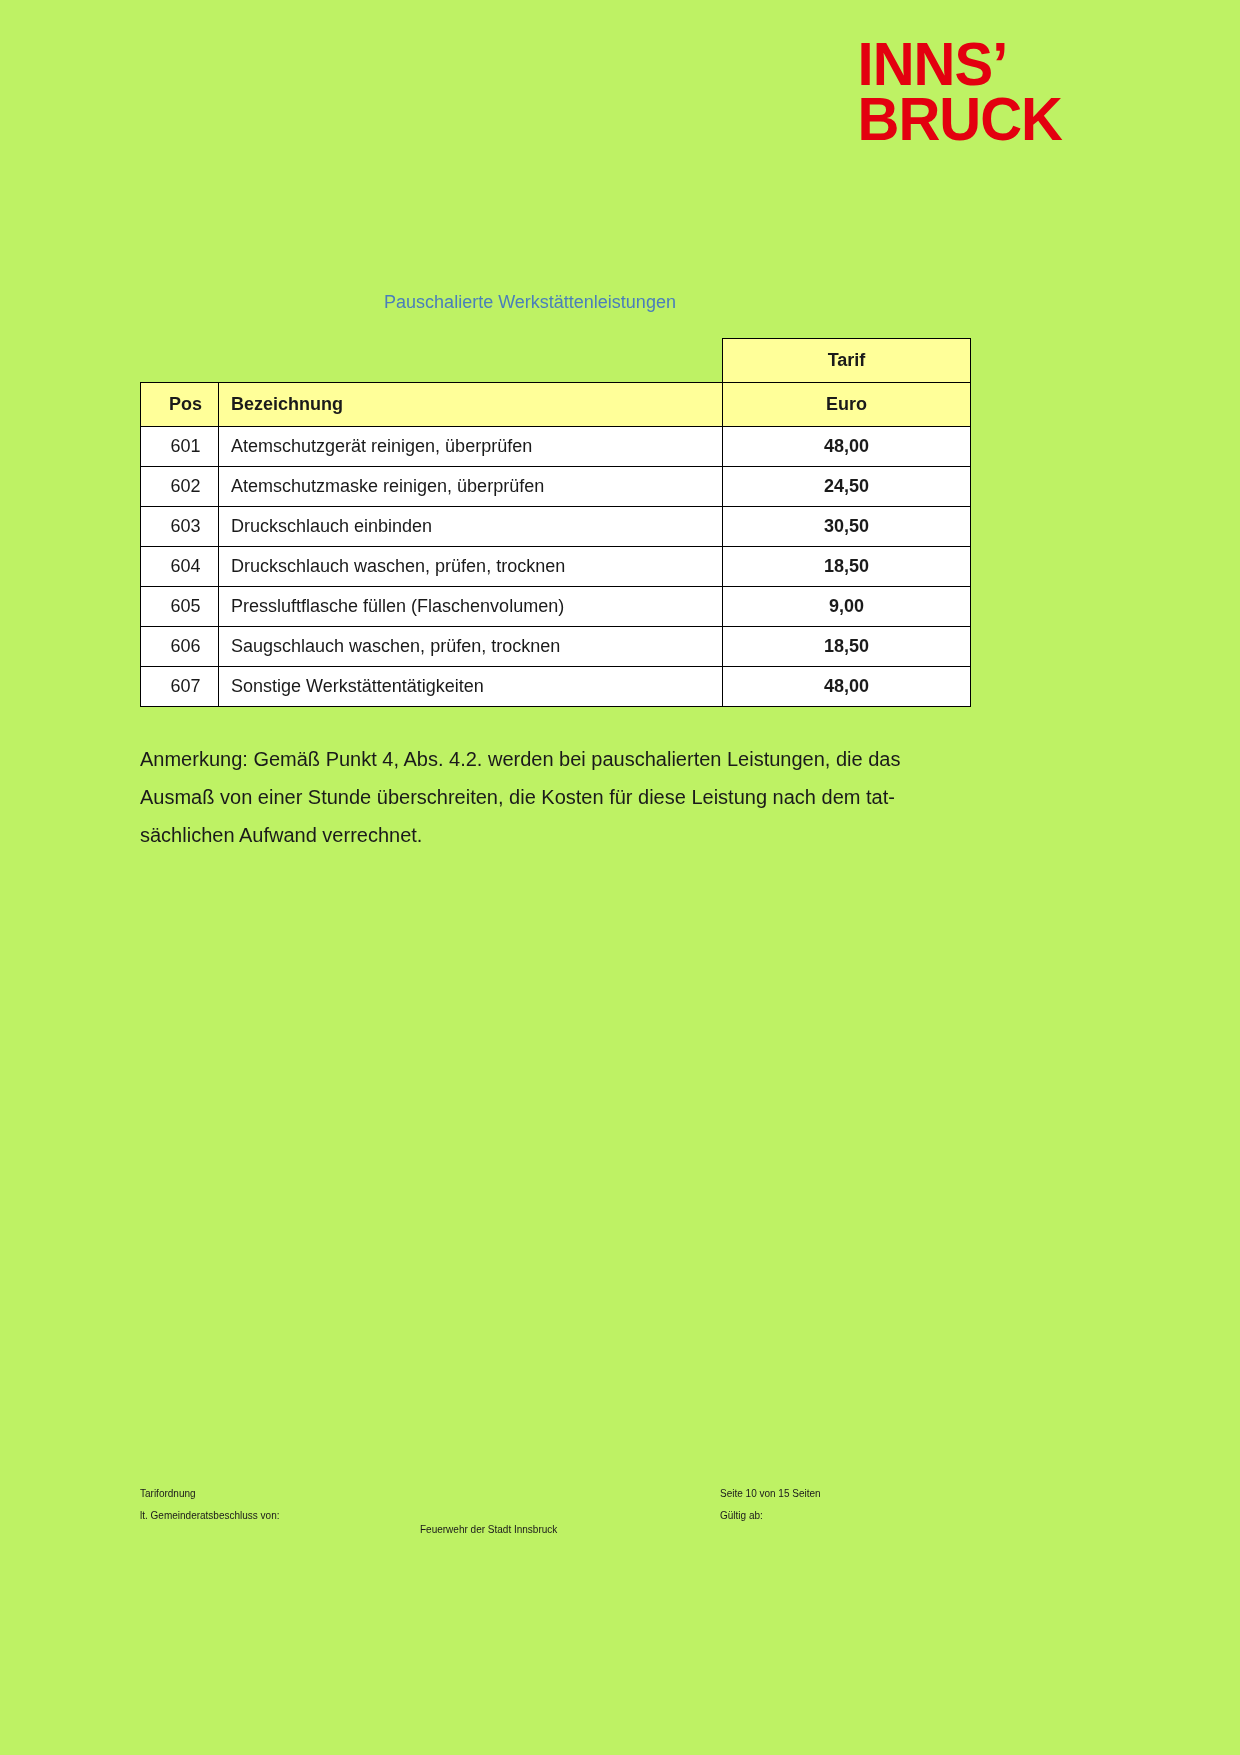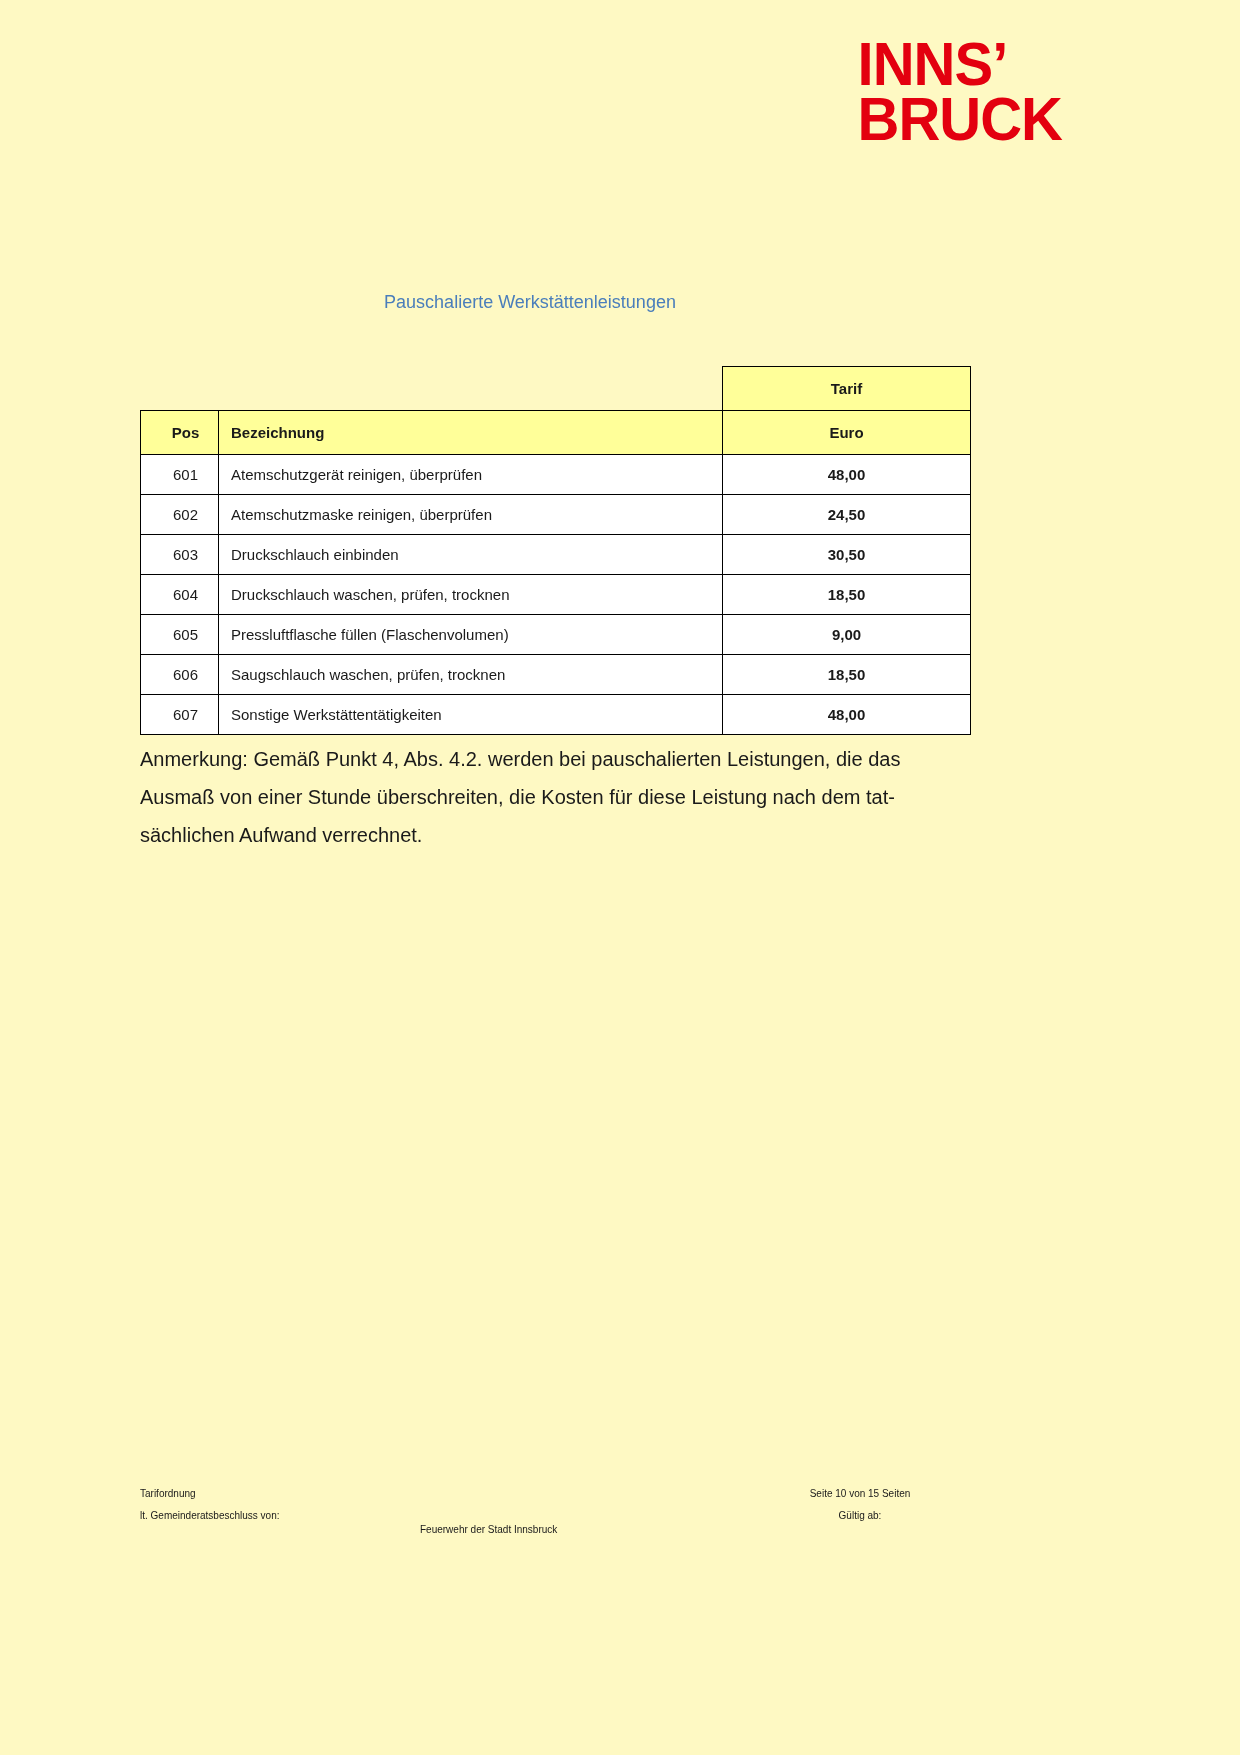--- a/index.html
+++ b/index.html
@@ -3,21 +3,21 @@
 <meta charset="utf-8">
 <style>
   * { margin: 0; padding: 0; box-sizing: border-box; }
   html, body { background: #ffffff; }
   body { font-family: "Liberation Sans", sans-serif; color: #1a1a1a; }
 
   .page {
     position: relative;
     width: 1240px;
     height: 1755px;
-    background: #fef9c3;
+    background: #bef264;
     overflow: hidden;
   }
 
   
   .logo {
     position: absolute;
     top: 38px;
     right: 178px;
     text-align: left;
     line-height: 0.92;
@@ -37,24 +37,24 @@
     left: 0;
     width: 1060px;
     text-align: center;
     font-size: 18px;
     color: #4a7ebb;
   }
 
   
   .tariff-table {
     position: absolute;
-    top: 366px;
+    top: 338px;
     left: 140px;
     border-collapse: collapse;
-    font-size: 15px;
+    font-size: 18px;
   }
   .tariff-table td {
     border: 1.6px solid #000;
     padding: 0 12px;
     height: 40px;
     vertical-align: middle;
     background: #ffffff;
   }
   .tariff-table td.no-border {
     border: none;
@@ -87,21 +87,21 @@
     top: 1483px;
     left: 140px;
     width: 960px;
     font-size: 10px;
     line-height: 22px;
     color: #1a1a1a;
     display: flex;
   }
   .footer .f-left   { width: 280px; }
   .footer .f-center { width: 300px; margin-top: 36px; }
-  .footer .f-right  { width: 280px; text-align: center; }
+  .footer .f-right  { width: 280px; }
 </style>
 </head>
 <body>
 
 <div class="page">
 
   <div class="logo">
     <span class="logo-line">INNS’</span>
     <span class="logo-line">BRUCK</span>
   </div>

